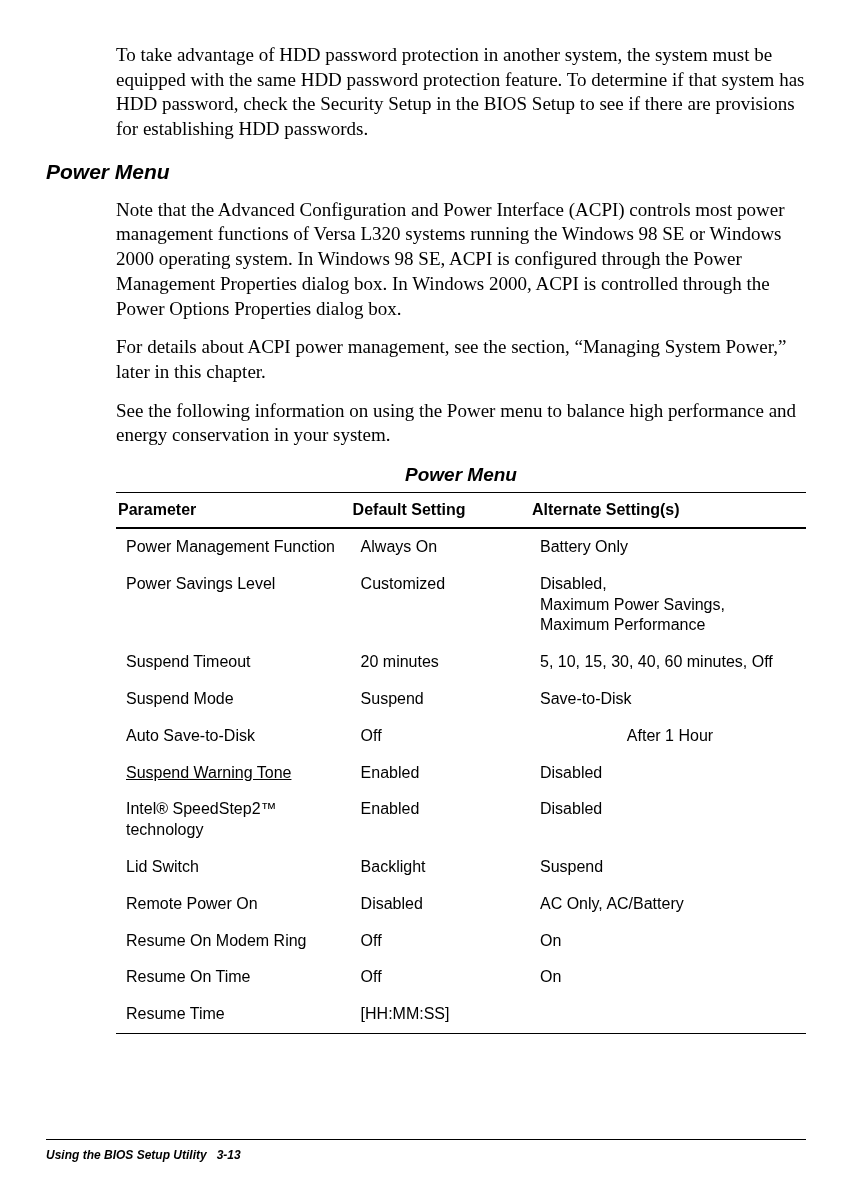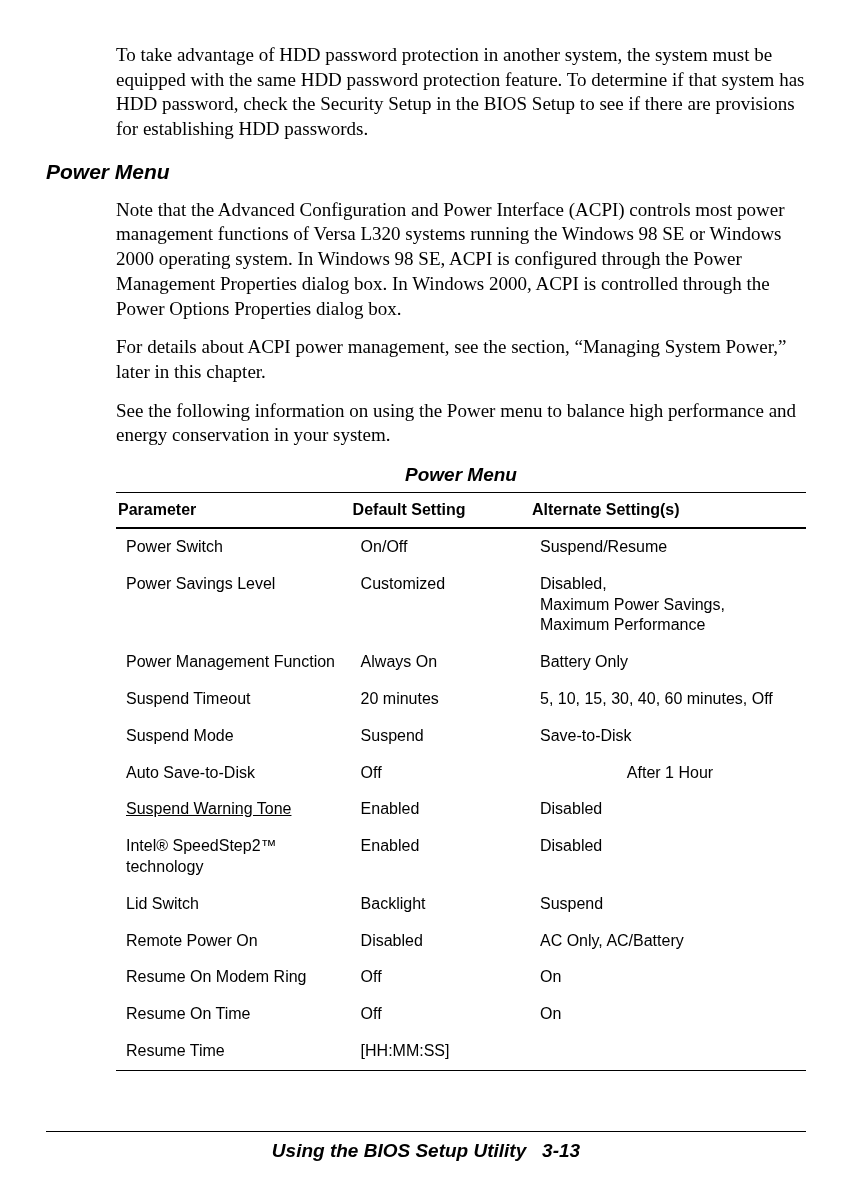--- a/index.html
+++ b/index.html
@@ -66,22 +66,22 @@
     thead th:nth-child(2), tbody td:nth-child(2) { width: 26%; }
     thead th:nth-child(3), tbody td:nth-child(3) { width: 40%; }
     .footer-rule {
       border-top: 1px solid #000;
       margin-top: 26px;
     }
     .footer {
       font-family: Arial, Helvetica, sans-serif;
       font-weight: bold;
       font-style: italic;
-      font-size: 19px;
-      text-align: center;
+      font-size: 12px;
+      text-align: left;
       padding-top: 8px;
       padding-right: 0;
     }
     .footer-wrap {
       position: absolute;
       bottom: 36px;
       left: 46px;
       right: 46px;
     }
   </style>
@@ -102,35 +102,30 @@
   <table>
     <thead>
       <tr>
         <th>Parameter</th>
         <th>Default Setting</th>
         <th>Alternate Setting(s)</th>
       </tr>
     </thead>
     <tbody id="table-body">
         <tr>
-          <td style="white-space: pre-line;">Power Switch</td>
-          <td style="white-space: pre-line;">On/Off</td>
-          <td style="white-space: pre-line;">Suspend/Resume</td>
+          <td style="white-space: pre-line;">Power Management Function</td>
+          <td style="white-space: pre-line;">Always On</td>
+          <td style="white-space: pre-line;">Battery Only</td>
         </tr>
         <tr>
           <td style="white-space: pre-line;">Power Savings Level</td>
           <td style="white-space: pre-line;">Customized</td>
           <td style="white-space: pre-line;">Disabled,
 Maximum Power Savings,
 Maximum Performance</td>
-        </tr>
-        <tr>
-          <td style="white-space: pre-line;">Power Management Function</td>
-          <td style="white-space: pre-line;">Always On</td>
-          <td style="white-space: pre-line;">Battery Only</td>
         </tr>
         <tr>
           <td style="white-space: pre-line;">Suspend Timeout</td>
           <td style="white-space: pre-line;">20 minutes</td>
           <td style="white-space: pre-line;">5, 10, 15, 30, 40, 60 minutes, Off</td>
         </tr>
         <tr>
           <td style="white-space: pre-line;">Suspend Mode</td>
           <td style="white-space: pre-line;">Suspend</td>
           <td style="white-space: pre-line;">Save-to-Disk</td>

